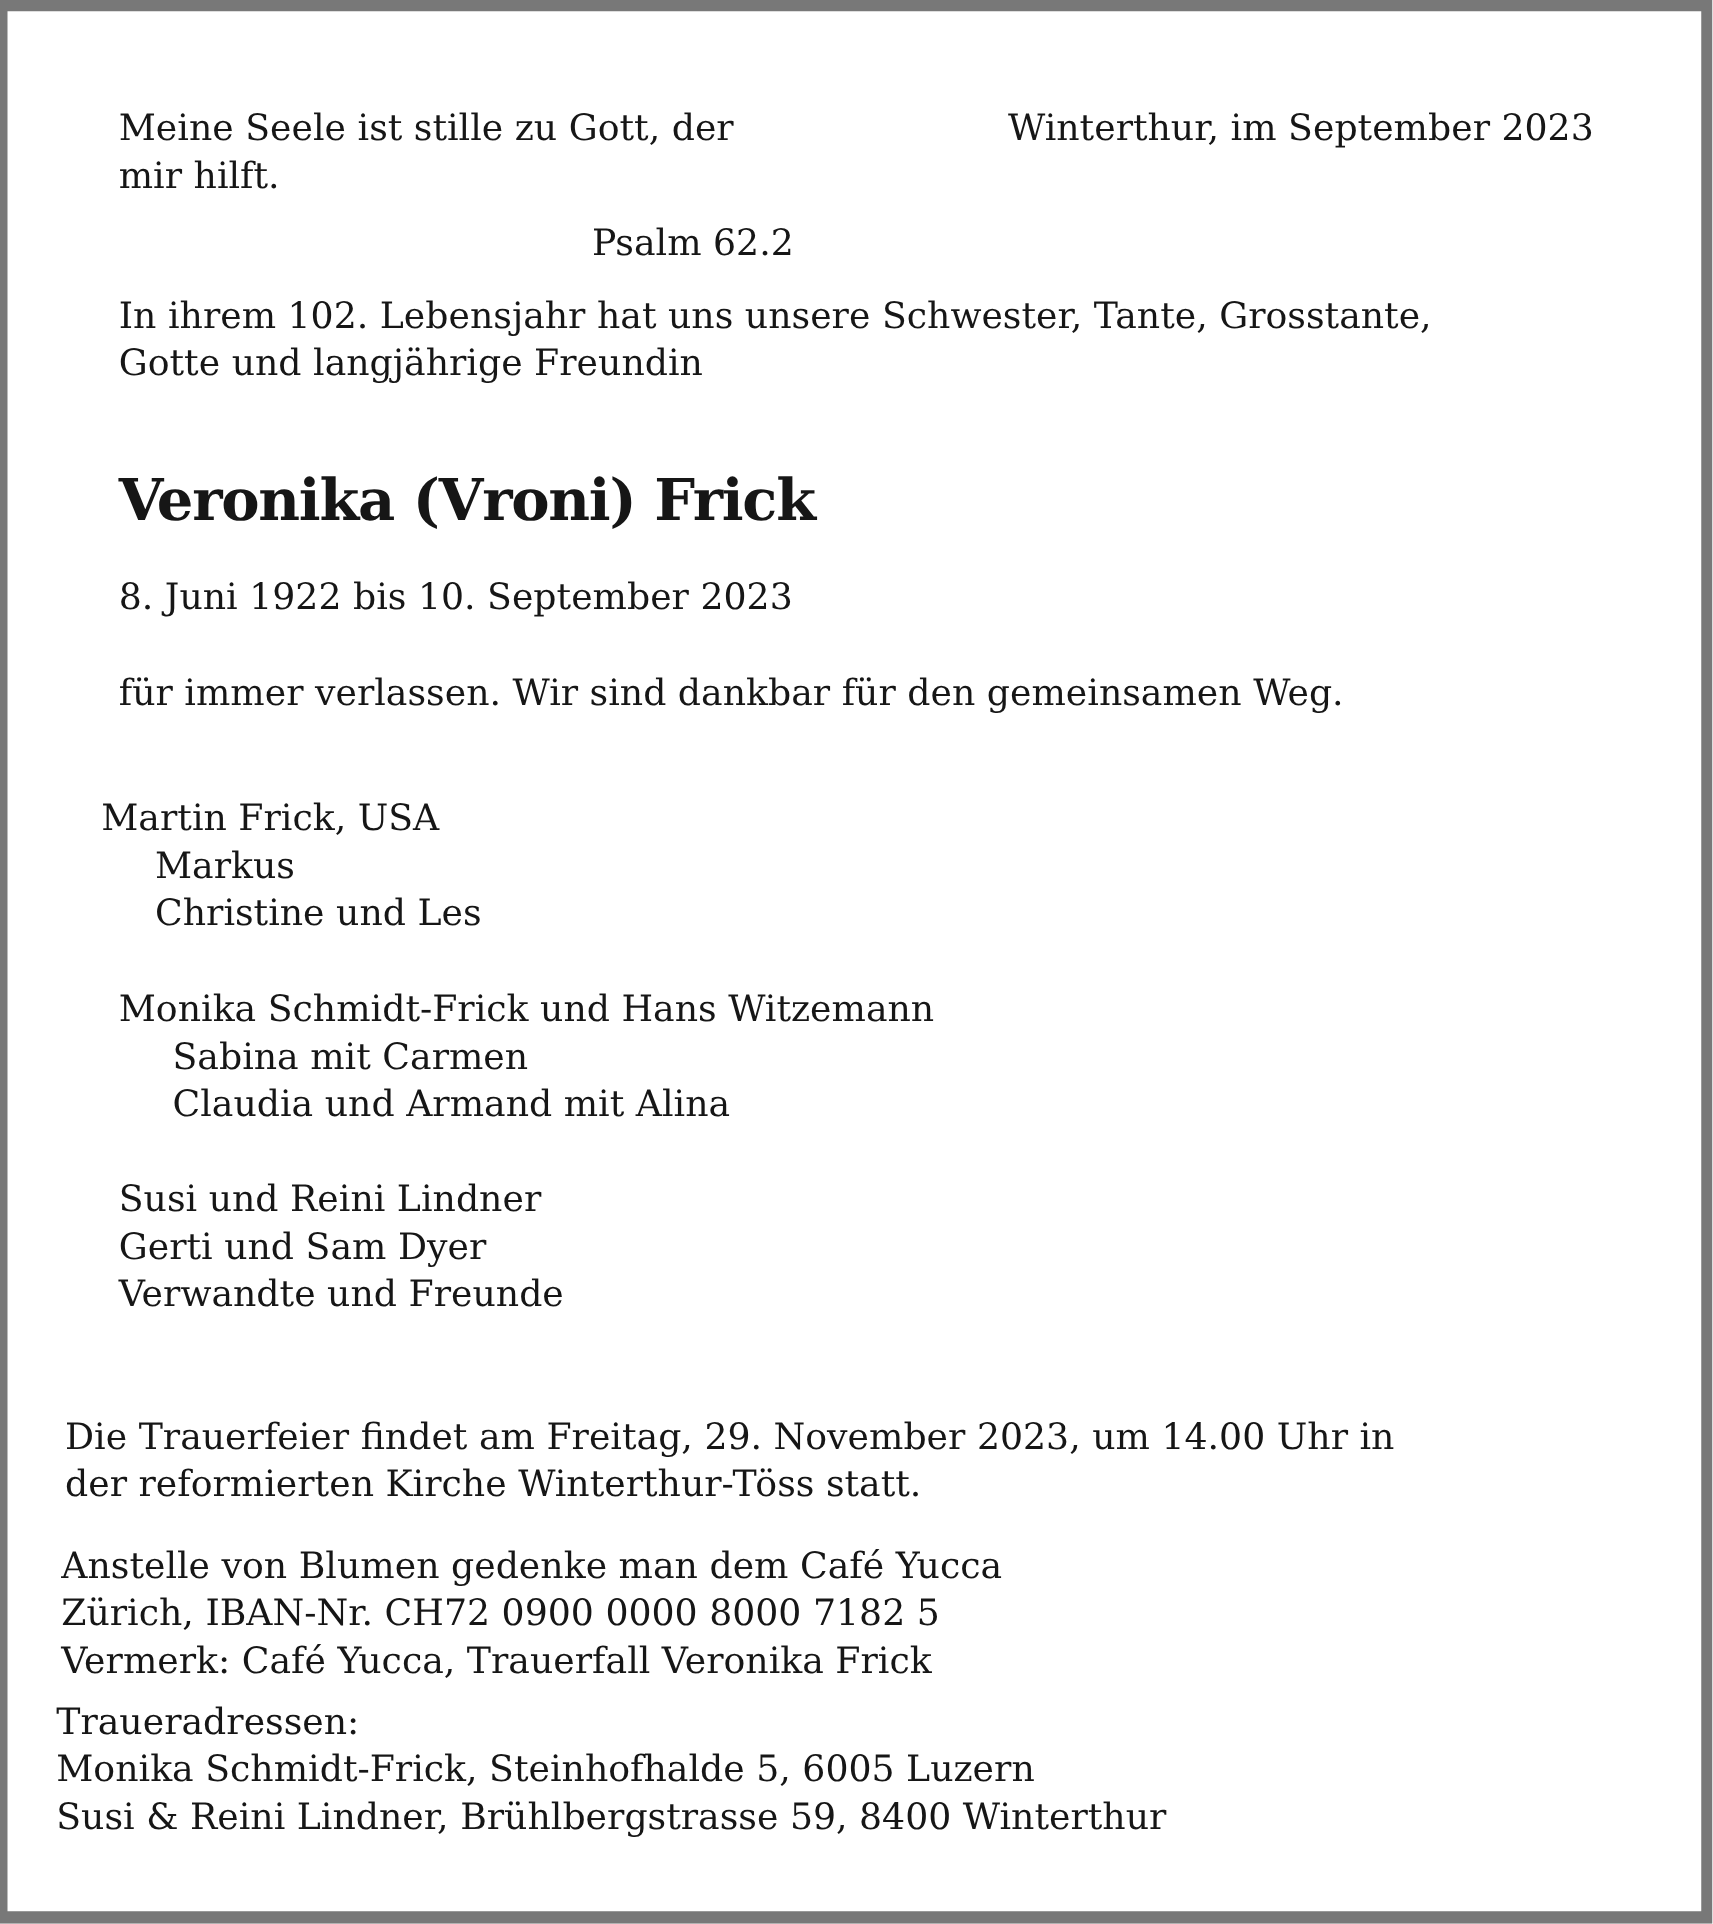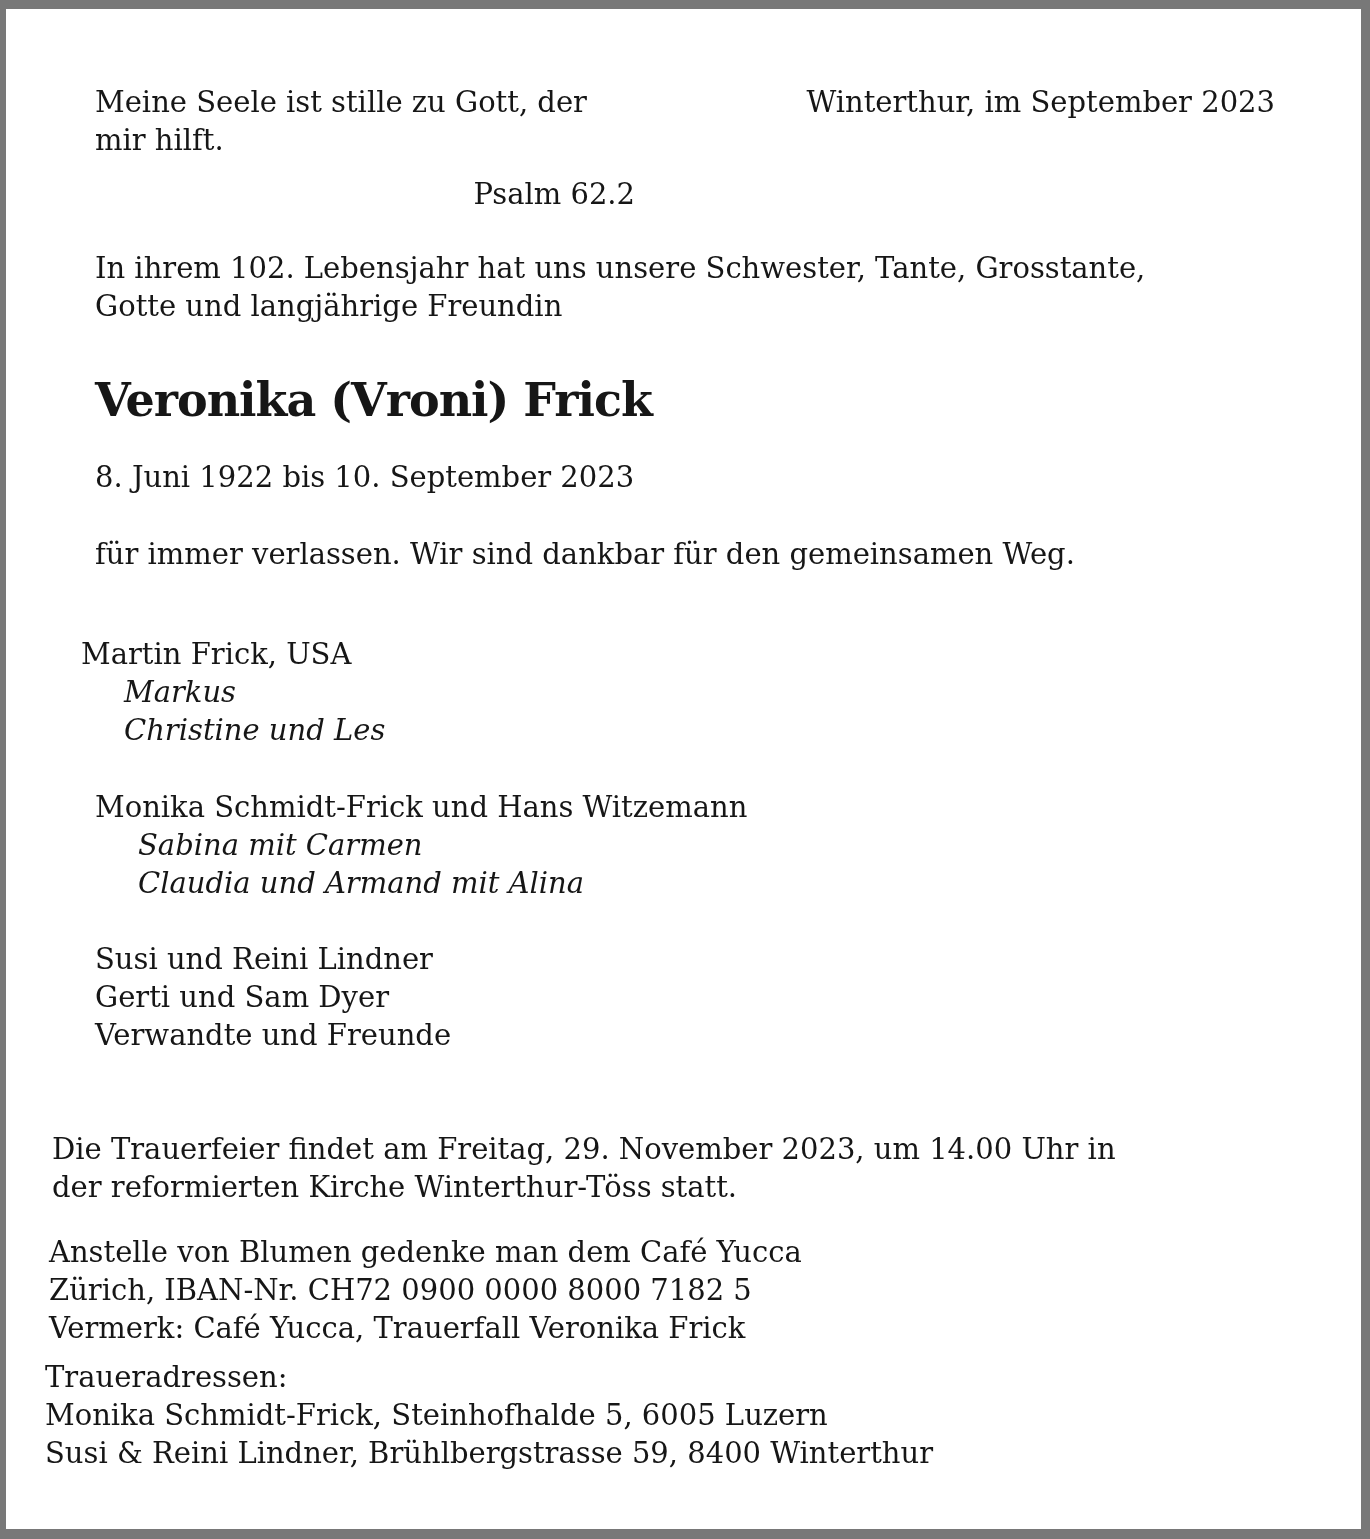--- a/index.html
+++ b/index.html
@@ -38,31 +38,31 @@
     align-items: flex-start;
   }
   .quote-block {
     width: 540px;
     white-space: normal;
   }
   .quote-attrib {
     text-align: right;
     margin-top: 16px;
   }
-  .intro       { left: 89px;  top: 240px;  }
+  .intro       { left: 89px;  top: 224px;  }
   .deceased    { left: 89px;  top: 352px;  font-size: 46px; line-height: 78px; font-weight: bold; letter-spacing: -1px; }
   .life-dates  { left: 89px;  top: 449px;  }
   .farewell    { left: 89px;  top: 526px;  }
   .group-1     { left: 75px;  top: 626px;  }
   .group-2     { left: 89px;  top: 779px;  }
   .group-3     { left: 89px;  top: 931px;  }
   .service     { left: 46px;  top: 1121px; }
   .donation    { left: 43px;  top: 1224px; }
   .addresses   { left: 39px;  top: 1349px; }
-  .indent { padding-left: 43px; font-style: italic; }
+  .indent { padding-left: 43px; }
 </style>
 </head>
 <body>
 
 <div class="frame">
 
   <div class="sec header-row">
     <div class="quote-block">
       <div>Meine Seele ist stille zu Gott, der mir hilft.</div>
       <div class="quote-attrib">Psalm 62.2</div>

